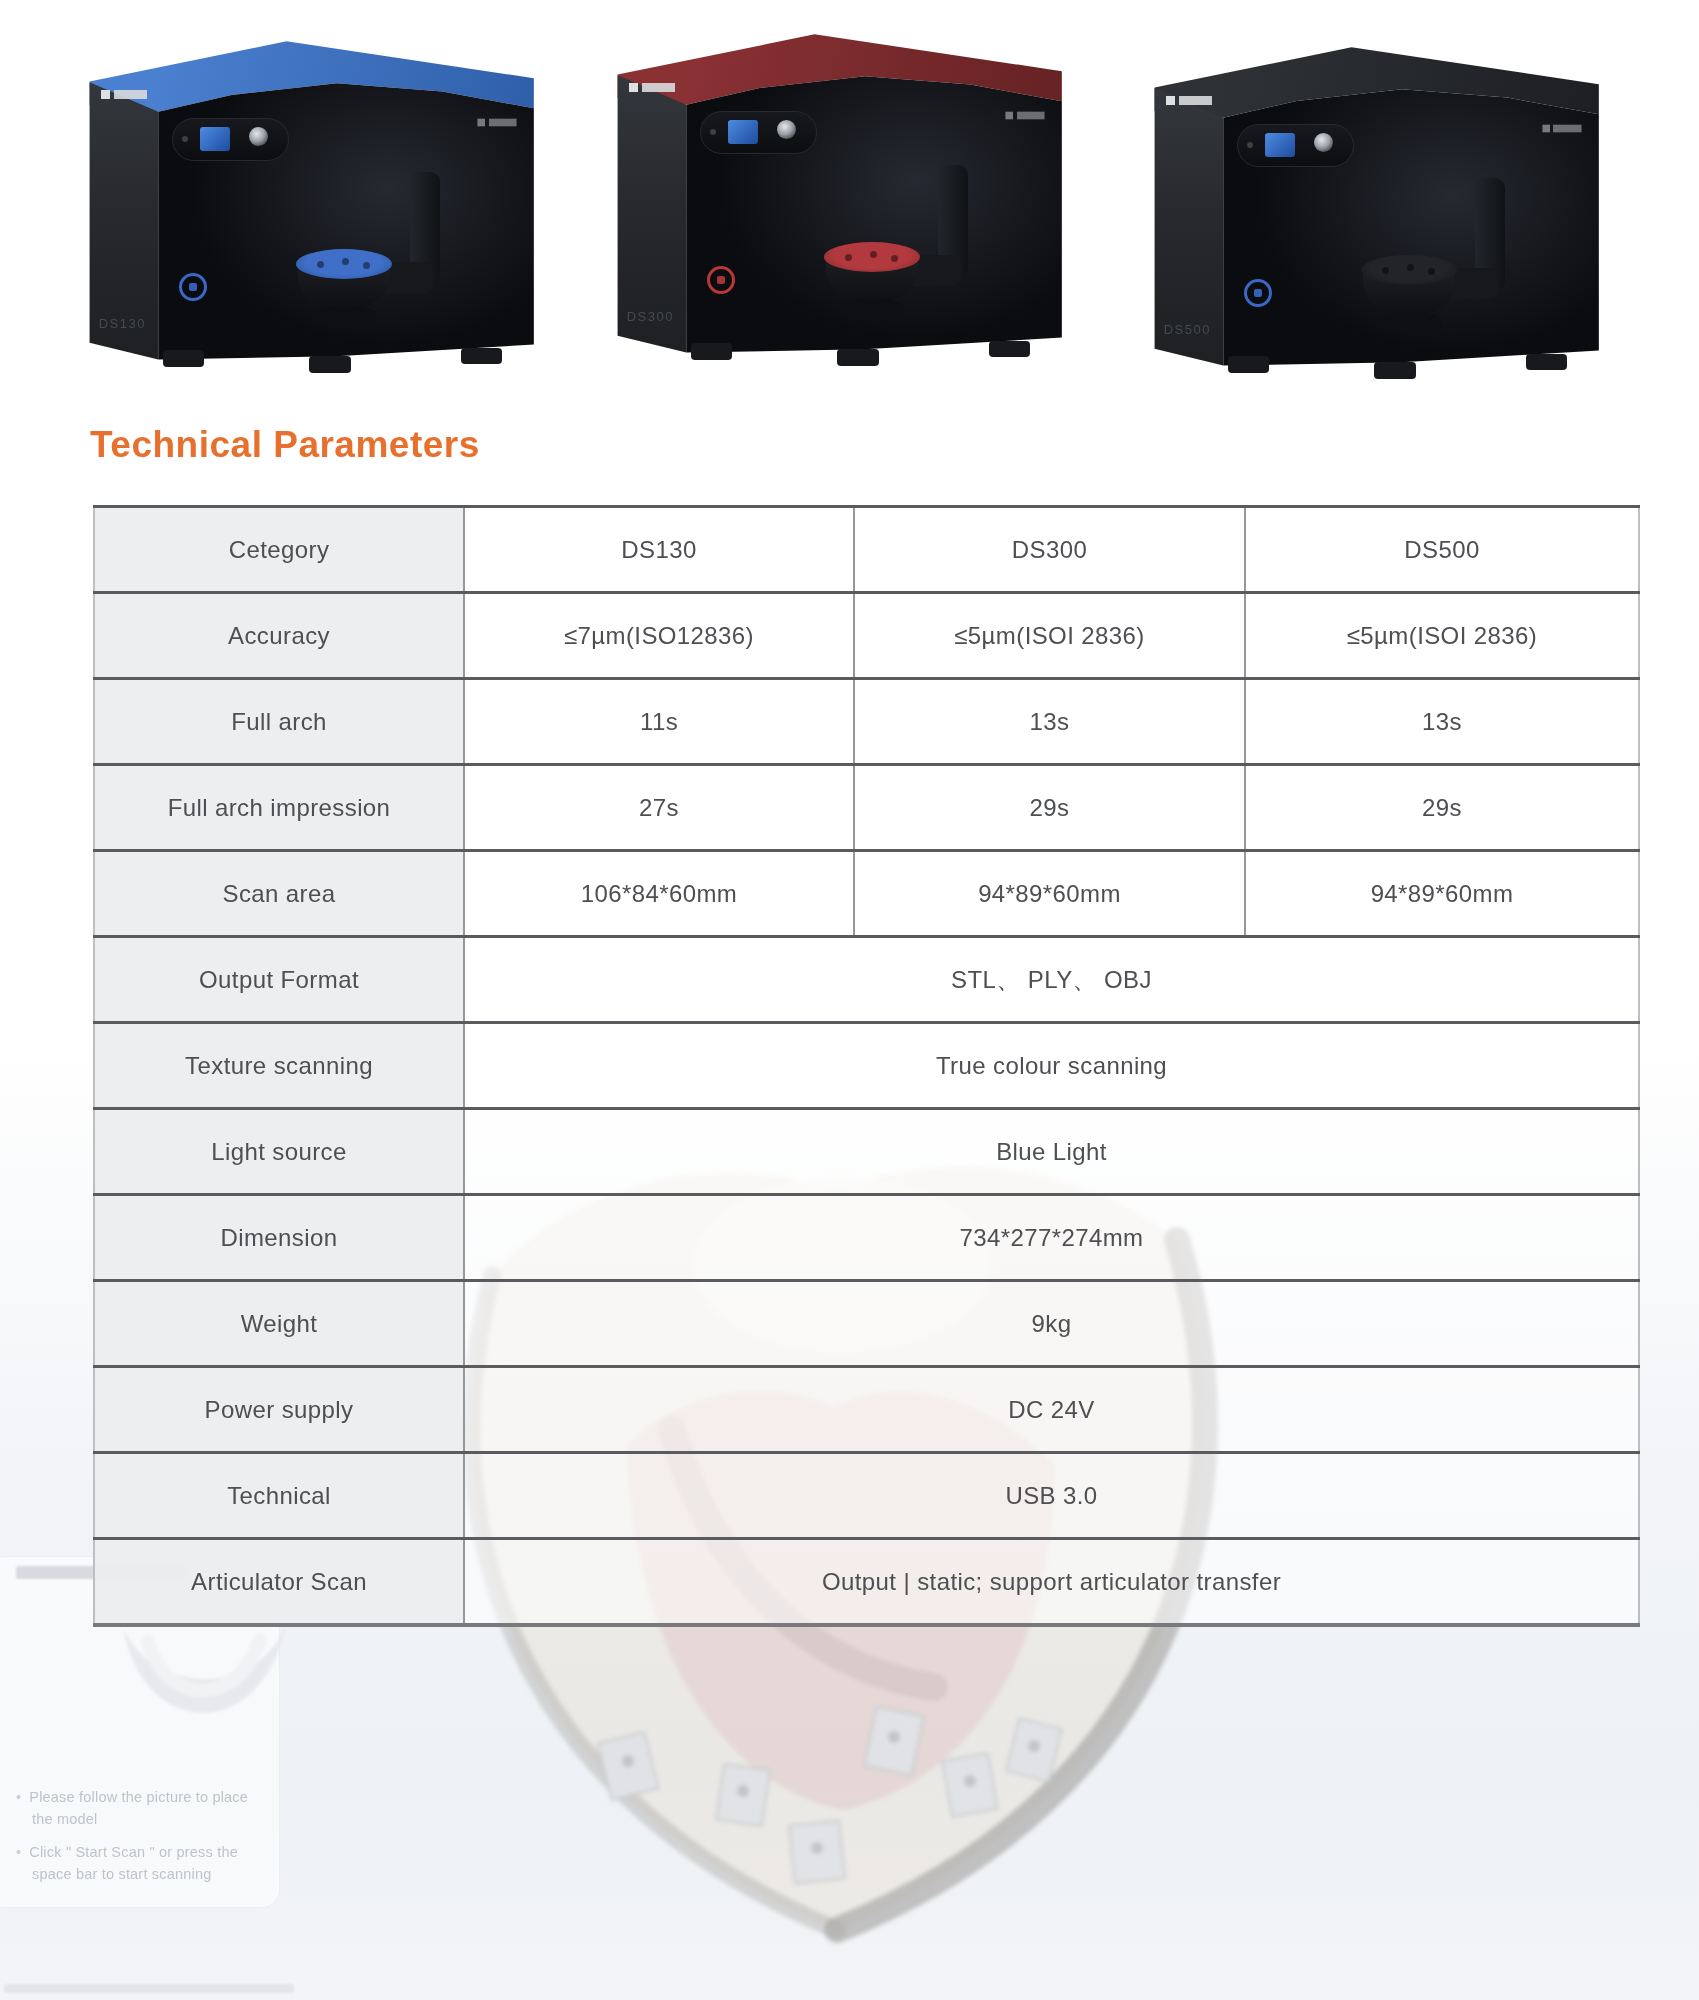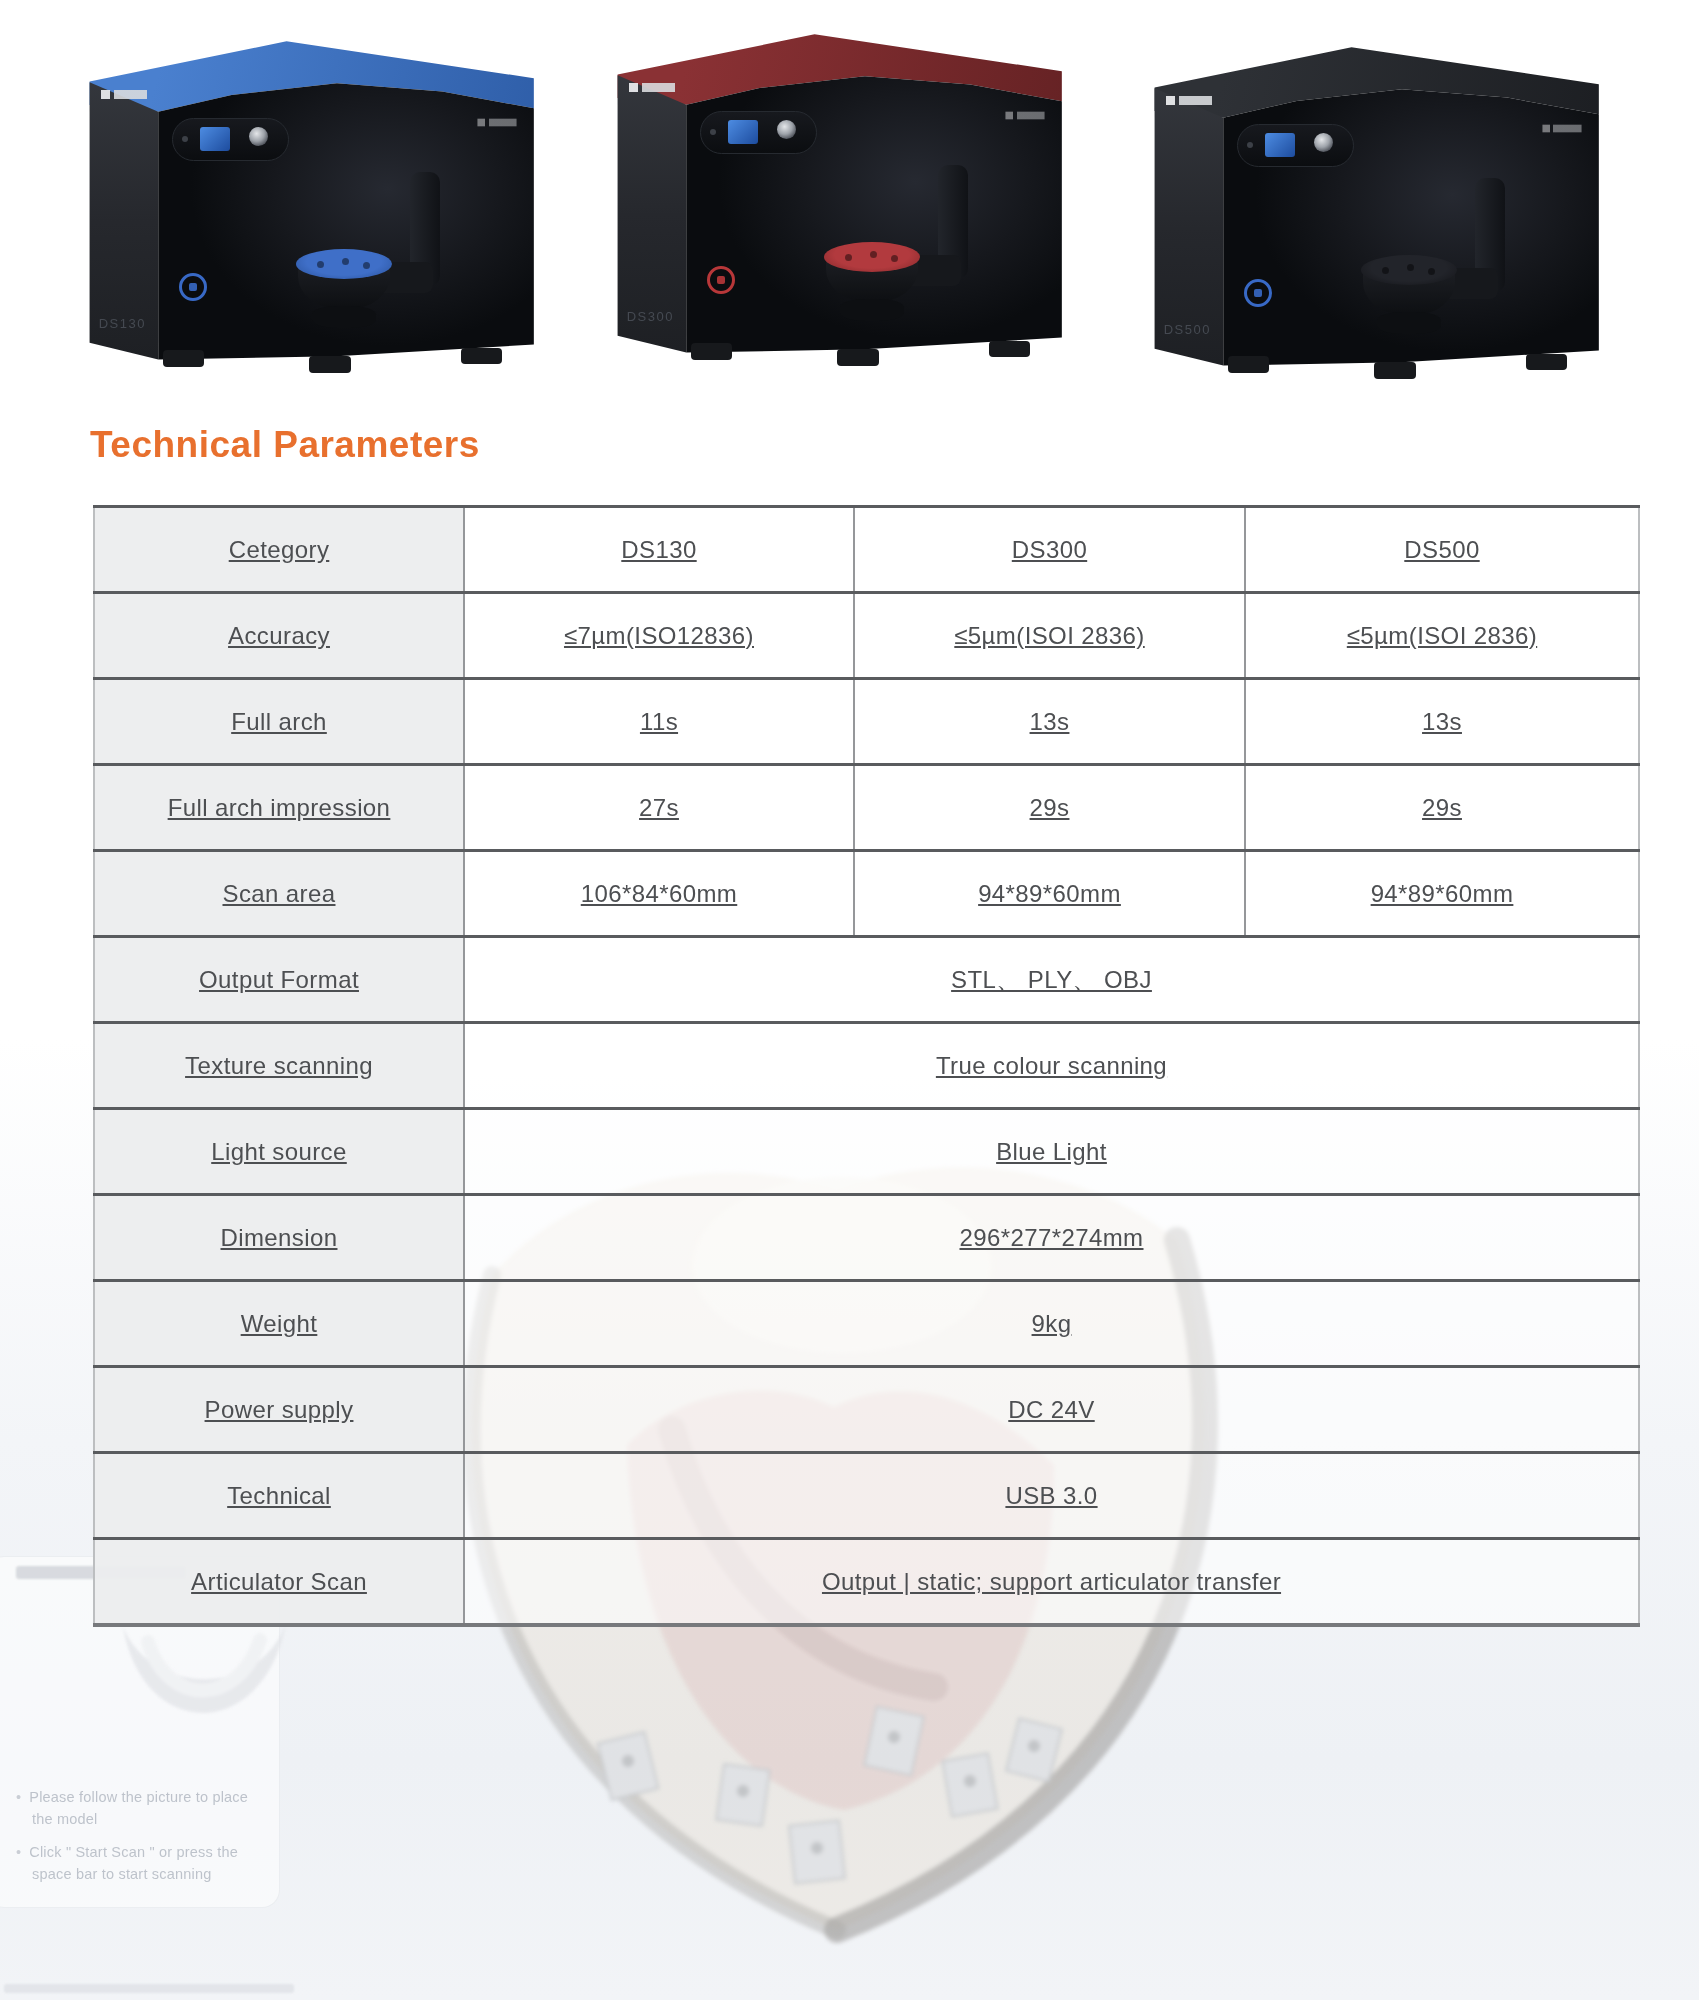--- a/index.html
+++ b/index.html
@@ -70,21 +70,20 @@
   .sc-label{position:absolute;left:3%;top:83%;font-size:13px;color:#474c54;letter-spacing:1.5px;opacity:.95;}
   
   .spec-table{
     position:absolute;left:93px;top:505px;width:1545px;
     border-collapse:collapse;table-layout:fixed;
     font-size:24px;color:#4d4f52;letter-spacing:.4px;
   }
   .spec-table td{
     height:81px;text-align:center;vertical-align:middle;
     border-top:3px solid #595b5e;
-    text-decoration:underline;
   }
   .spec-table tr:last-child td{border-bottom:4px solid #77797c;}
   .spec-table{border-left:2px solid #bcbec0;border-right:2px solid #bcbec0;}
   td.lbl{background:rgba(236,237,238,.95);border-right:2px solid #95979a;}
   td.val{background:rgba(255,255,255,.55);}
   td.val + td.val{border-left:2px solid #95979a;}
 </style>
 </head>
 <body>
 
@@ -263,21 +262,21 @@
     <tr>
       <td class="lbl">Texture scanning</td>
       <td class="val" colspan="3">True colour scanning</td>
     </tr>
     <tr>
       <td class="lbl">Light source</td>
       <td class="val" colspan="3">Blue Light</td>
     </tr>
     <tr>
       <td class="lbl">Dimension</td>
-      <td class="val" colspan="3">296*277*274mm</td>
+      <td class="val" colspan="3">734*277*274mm</td>
     </tr>
     <tr>
       <td class="lbl">Weight</td>
       <td class="val" colspan="3">9kg</td>
     </tr>
     <tr>
       <td class="lbl">Power supply</td>
       <td class="val" colspan="3">DC 24V</td>
     </tr>
     <tr>

